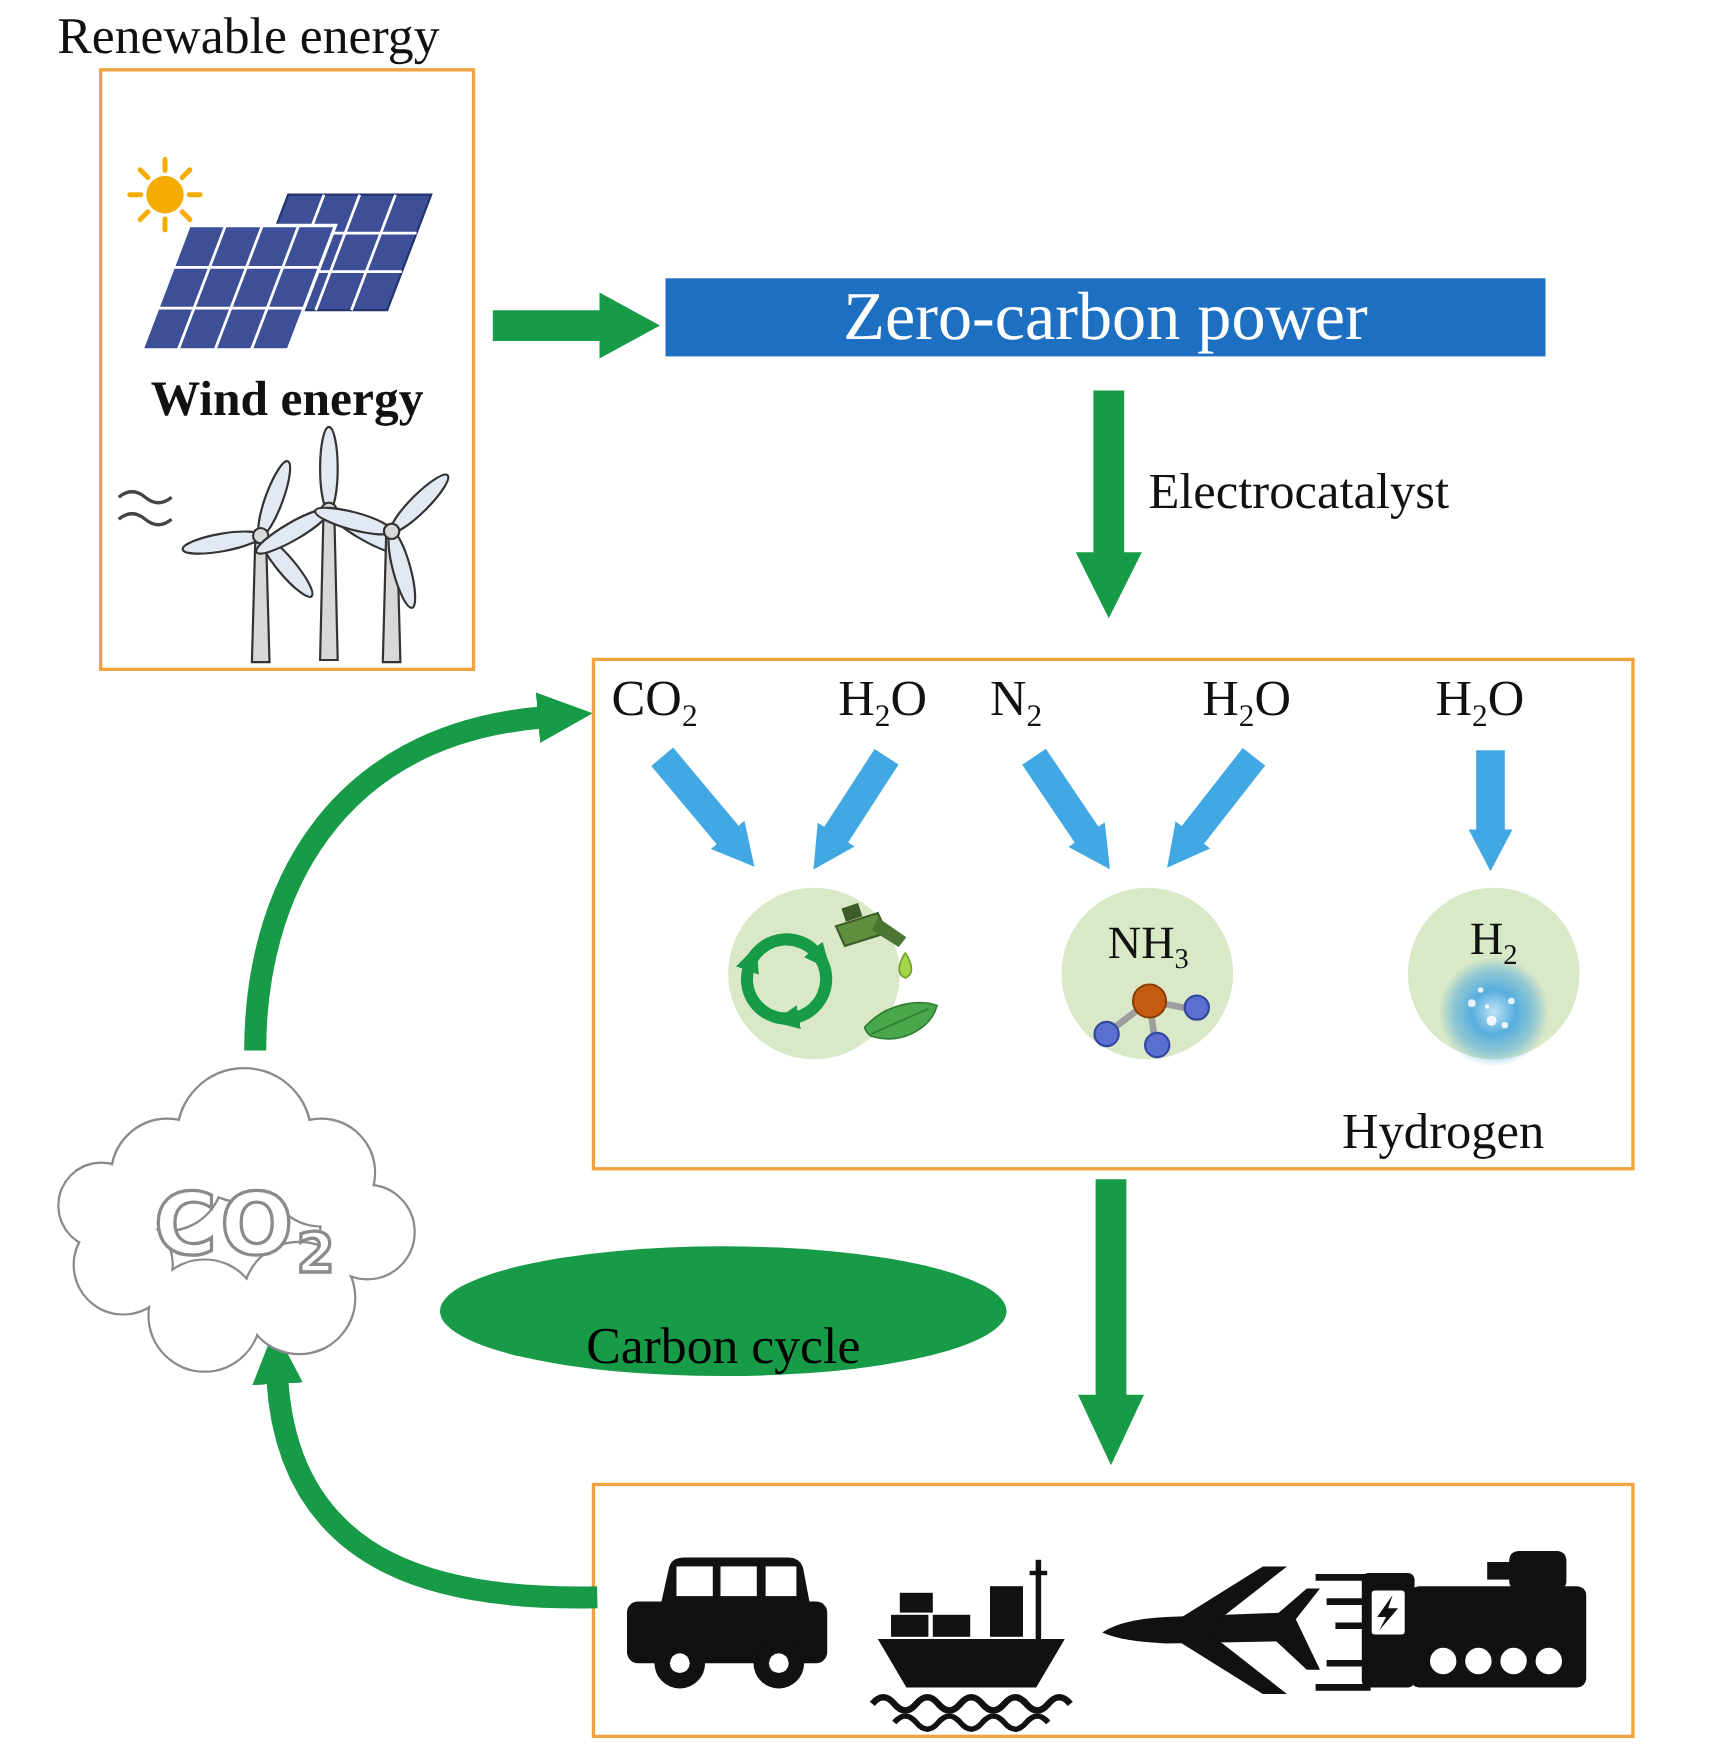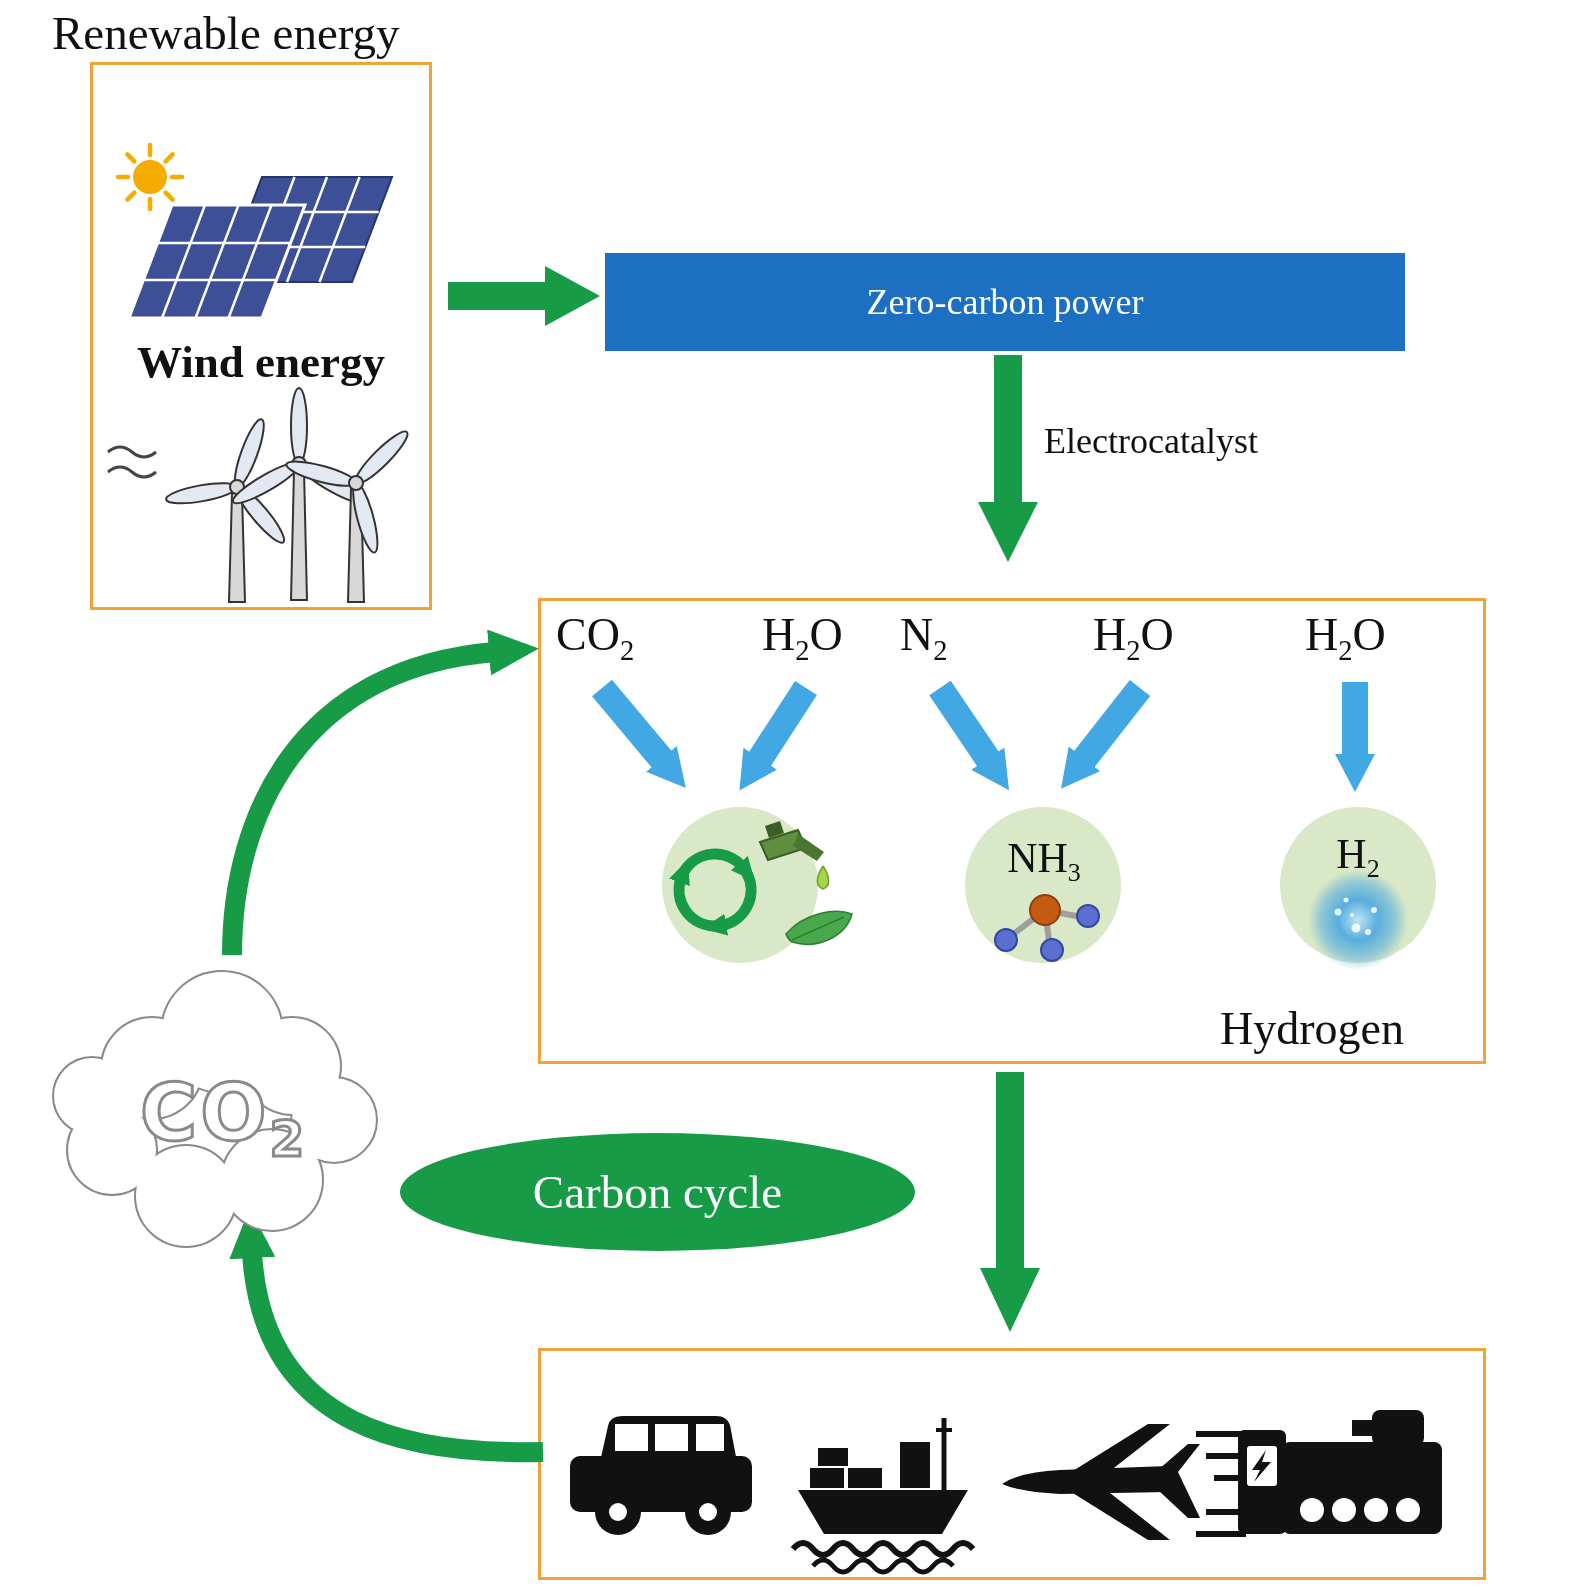--- a/index.html
+++ b/index.html
@@ -11,47 +11,47 @@
   .renewable-box { left:90px; top:62px; width:342px; height:548px; }
   .products-box  { left:538px; top:598px; width:948px; height:466px; }
   .vehicles-box  { left:538px; top:1348px; width:948px; height:232px; }
 
   .svg-layer { position:absolute; left:0; top:0; width:1575px; height:1591px; z-index:2; }
 
   .label { position:absolute; z-index:3; white-space:nowrap;text-align:center; }
   .title { left:52px; top:6px; font-size:47px; }
   .solar-label { left:92px; top:68px; width:338px; text-align:center; font-size:45px; }
   .wind-label  { left:92px; top:336px; width:338px; text-align:center; font-size:45px;font-weight:bold; }
-  .electro-label { left:1044px; top:420px; font-size:36px; }
-
-  .power-bar { position:absolute; left:605px; top:253px; width:800px; height:98px;
+  .electro-label { left:1044px; top:420px; font-size:46px; }
+
+  .power-bar { position:absolute; left:605px; top:253px; width:800px; height:71px;
                background:var(--power-bar-blue,#1d6fc1); color:#fff; display:flex;
-               align-items:center; justify-content:center; font-size:36px; z-index:2; }
+               align-items:center; justify-content:center; font-size:62px; z-index:2; }
 
   .chem { position:absolute; z-index:3; font-size:46px; }
   .chem sub { font-size:0.62em; }
   .chem-i0 { left:556px;  top:608px; }
   .chem-i1 { left:762px;  top:608px; }
   .chem-i2 { left:900px;  top:608px; }
   .chem-i3 { left:1093px; top:608px; }
   .chem-i4 { left:1305px; top:608px; }
 
   .symbol { position:absolute; z-index:3; width:150px; text-align:center; font-size:42px; }
   .symbol sub { font-size:0.62em; }
   .symbol-nh3 { left:969px;  top:834px; }
   .symbol-h2  { left:1283px; top:830px; }
 
   .product-label { position:absolute; z-index:3; width:320px; text-align:center; font-size:46px; top:1002px; }
   .pl-0 { left:575px; }
   .pl-1 { left:883px; }
   .pl-2 { left:1152px; }
 
   .cycle-ellipse { position:absolute; left:400px; top:1133px; width:515px; height:118px;
-                   border-radius:50%; background:var(--green,#179b47); color:#ffffff;
-                   display:flex; align-items:center; justify-content:center;
+                   border-radius:50%; background:var(--green,#179b47); color:#000000;
+                   display:flex; align-items:flex-end; justify-content:center;
                    font-size:47px; z-index:2; }
 
   
   .g-fill   { fill:var(--green,#179b47); }
   .g-stroke { stroke:var(--green,#179b47); }
   .b-fill   { fill:var(--blue-arrow,#41a8e3); }
   .b-stroke { stroke:var(--blue-arrow,#41a8e3); }
   .circle-fill { fill:var(--product-circle-green,#d9e8c6); }
   .cloud-text { font-family:"DejaVu Sans",sans-serif; font-weight:bold;
                 fill:#ffffff; stroke:var(--cloud-gray,#8a8a8a); stroke-width:3px; }

